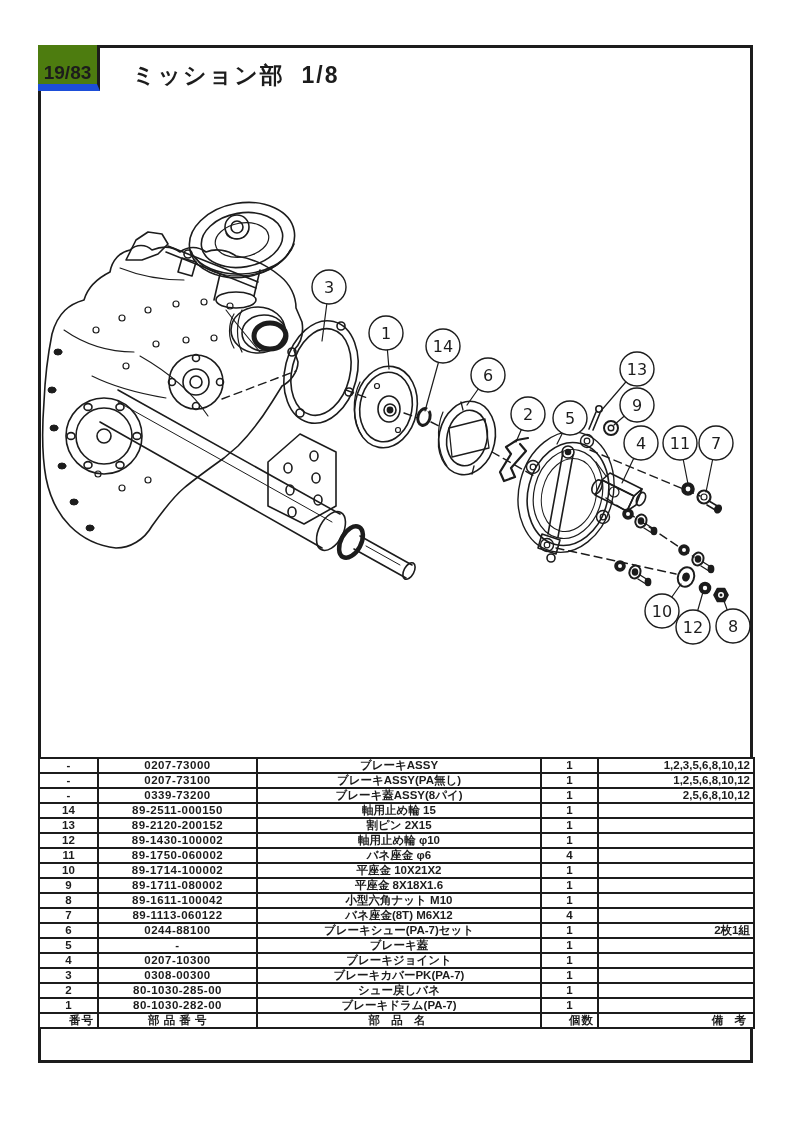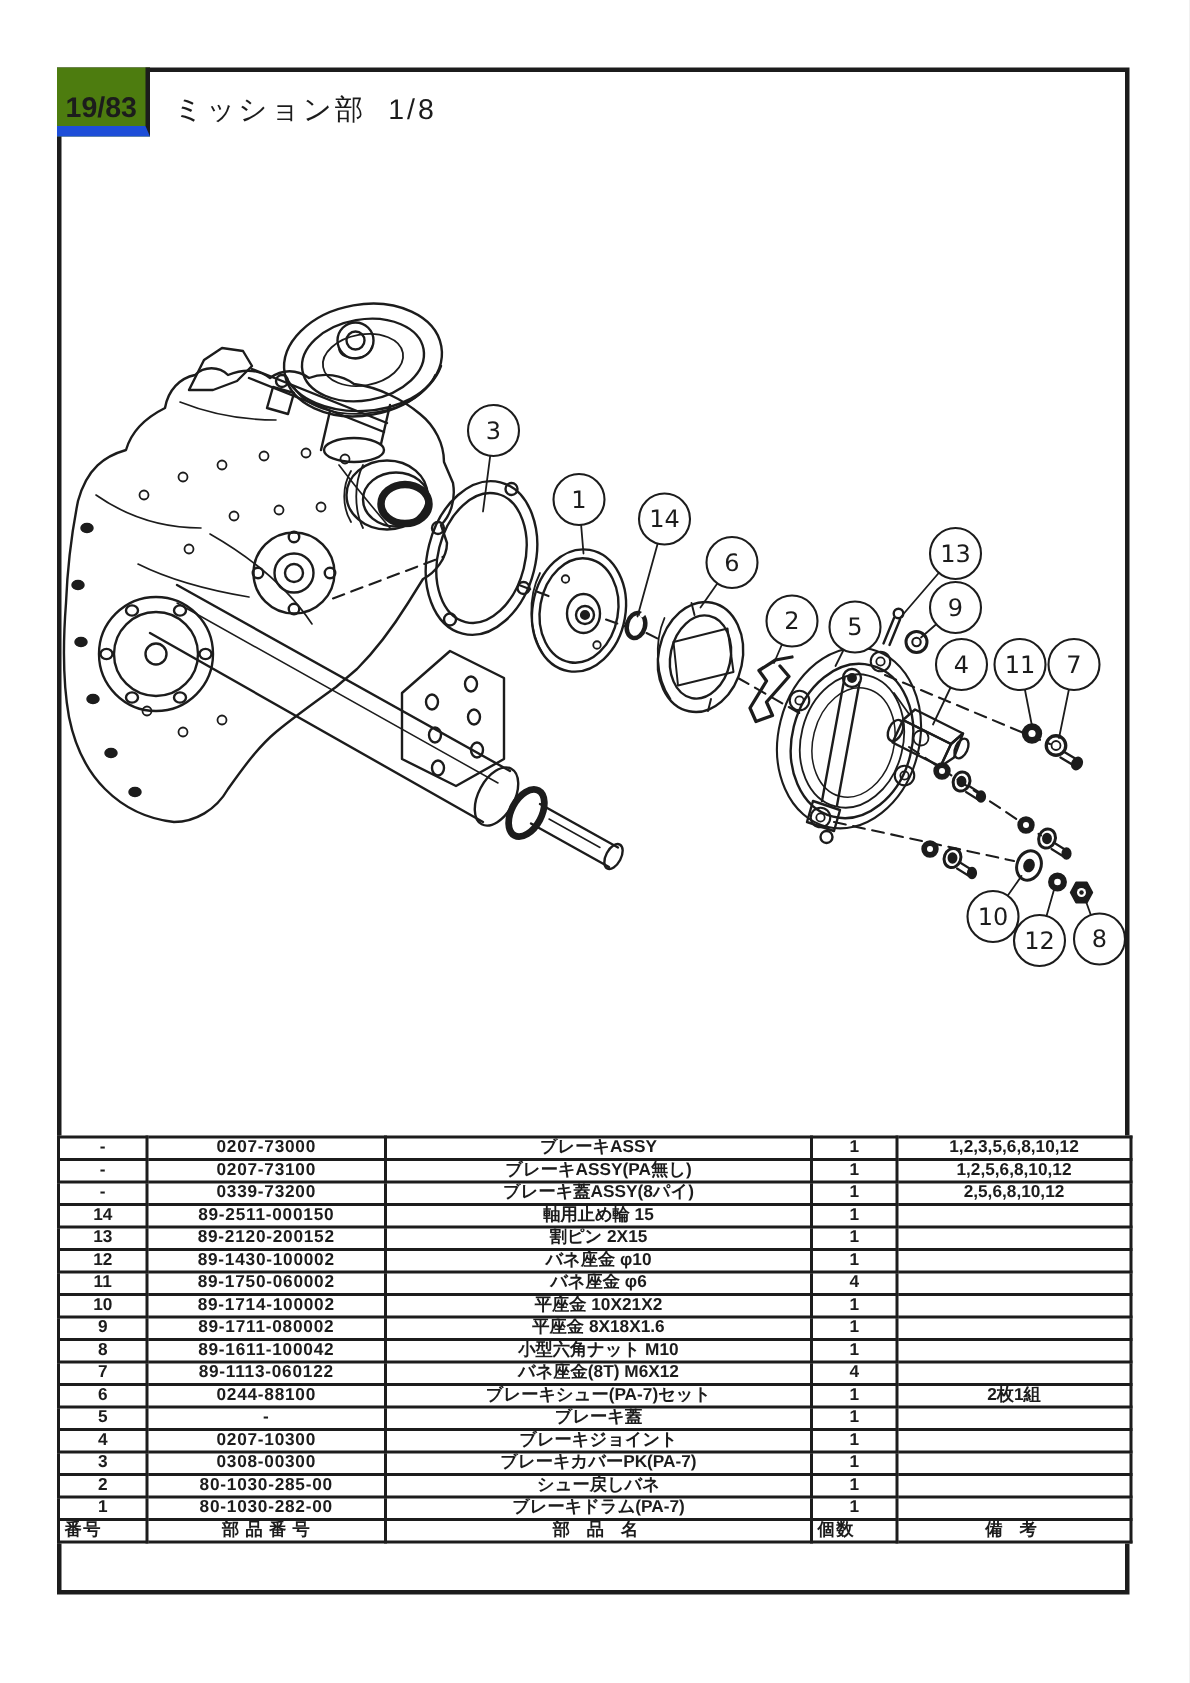--- a/index.html
+++ b/index.html
@@ -12,39 +12,39 @@
     position:absolute;left:38px;top:45px;width:715px;height:1018px;
     border:3px solid #1c1c1c;box-sizing:border-box;
   }
   #pagenum-box{
     position:absolute;left:38px;top:45px;width:62px;height:46px;
     border-right:3px solid #1c1c1c;border-bottom:7px solid #1d4ed8;
     box-sizing:border-box;display:flex;align-items:flex-end;justify-content:center;
     font-size:19px;font-weight:bold;letter-spacing:0px;background:#4d7c0f;z-index:4;
   }
   #title{
-    position:absolute;left:116px;top:60px;font-size:19px;font-weight:normal;
+    position:absolute;left:132px;top:60px;font-size:23px;font-weight:bold;
     letter-spacing:2px;white-space:pre;z-index:4;
   }
   #art{position:absolute;left:0;top:0;z-index:2;}
   #parts-table{
     position:absolute;left:38px;top:757px;width:715px;z-index:5;
     border-collapse:collapse;table-layout:fixed;background:#fff;
   }
   #parts-table td,#parts-table th{
     border:2px solid #1c1c1c;height:13px;line-height:13px;padding:0 3px;
     font-size:11.5px;font-weight:bold;overflow:hidden;white-space:nowrap;
   }
   #parts-table .c0{text-align:center;}
   #parts-table .c1{text-align:center;letter-spacing:0.5px;}
   #parts-table .c2{text-align:center;}
   #parts-table .c3{text-align:center;}
-  #parts-table .c4{text-align:center;}
+  #parts-table .c4{text-align:right;}
   #parts-table th{text-align:left;letter-spacing:4px;}
-  #parts-table th.c0,#parts-table th.c3{text-align:left;letter-spacing:1px;}
+  #parts-table th.c0,#parts-table th.c3{text-align:right;letter-spacing:1px;}
 </style>
 </head>
 <body>
 
 <div id="page">
 
   <div id="frame"></div>
 
   <div id="pagenum-box">
     <span>19/83</span>
@@ -376,21 +376,21 @@
         <tr>
           <td class="c0">13</td>
           <td class="c1">89-2120-200152</td>
           <td class="c2">割ピン  2X15</td>
           <td class="c3">1</td>
           <td class="c4"></td>
         </tr>
         <tr>
           <td class="c0">12</td>
           <td class="c1">89-1430-100002</td>
-          <td class="c2">バネ座金  φ10</td>
+          <td class="c2">軸用止め輪  φ10</td>
           <td class="c3">1</td>
           <td class="c4"></td>
         </tr>
         <tr>
           <td class="c0">11</td>
           <td class="c1">89-1750-060002</td>
           <td class="c2">バネ座金  φ6</td>
           <td class="c3">4</td>
           <td class="c4"></td>
         </tr>

